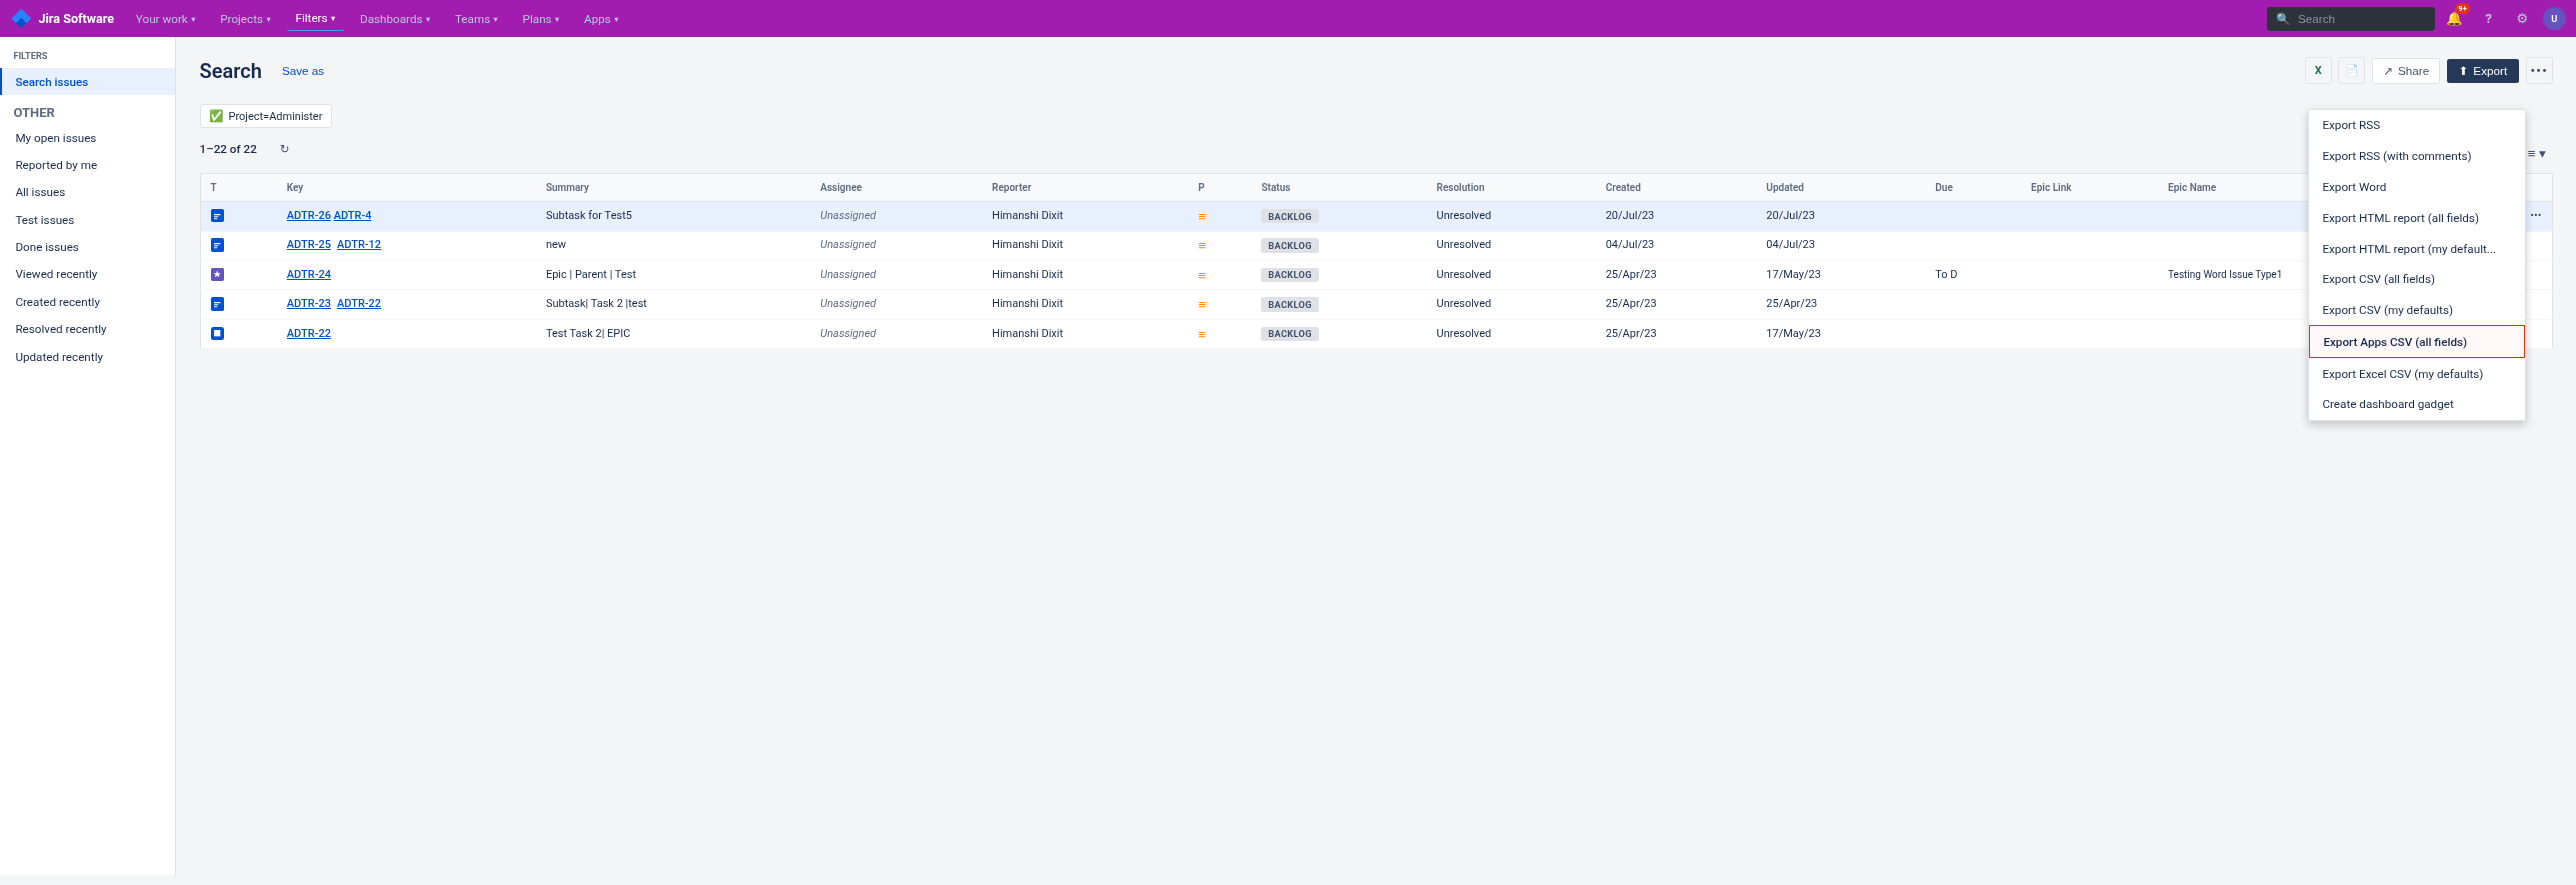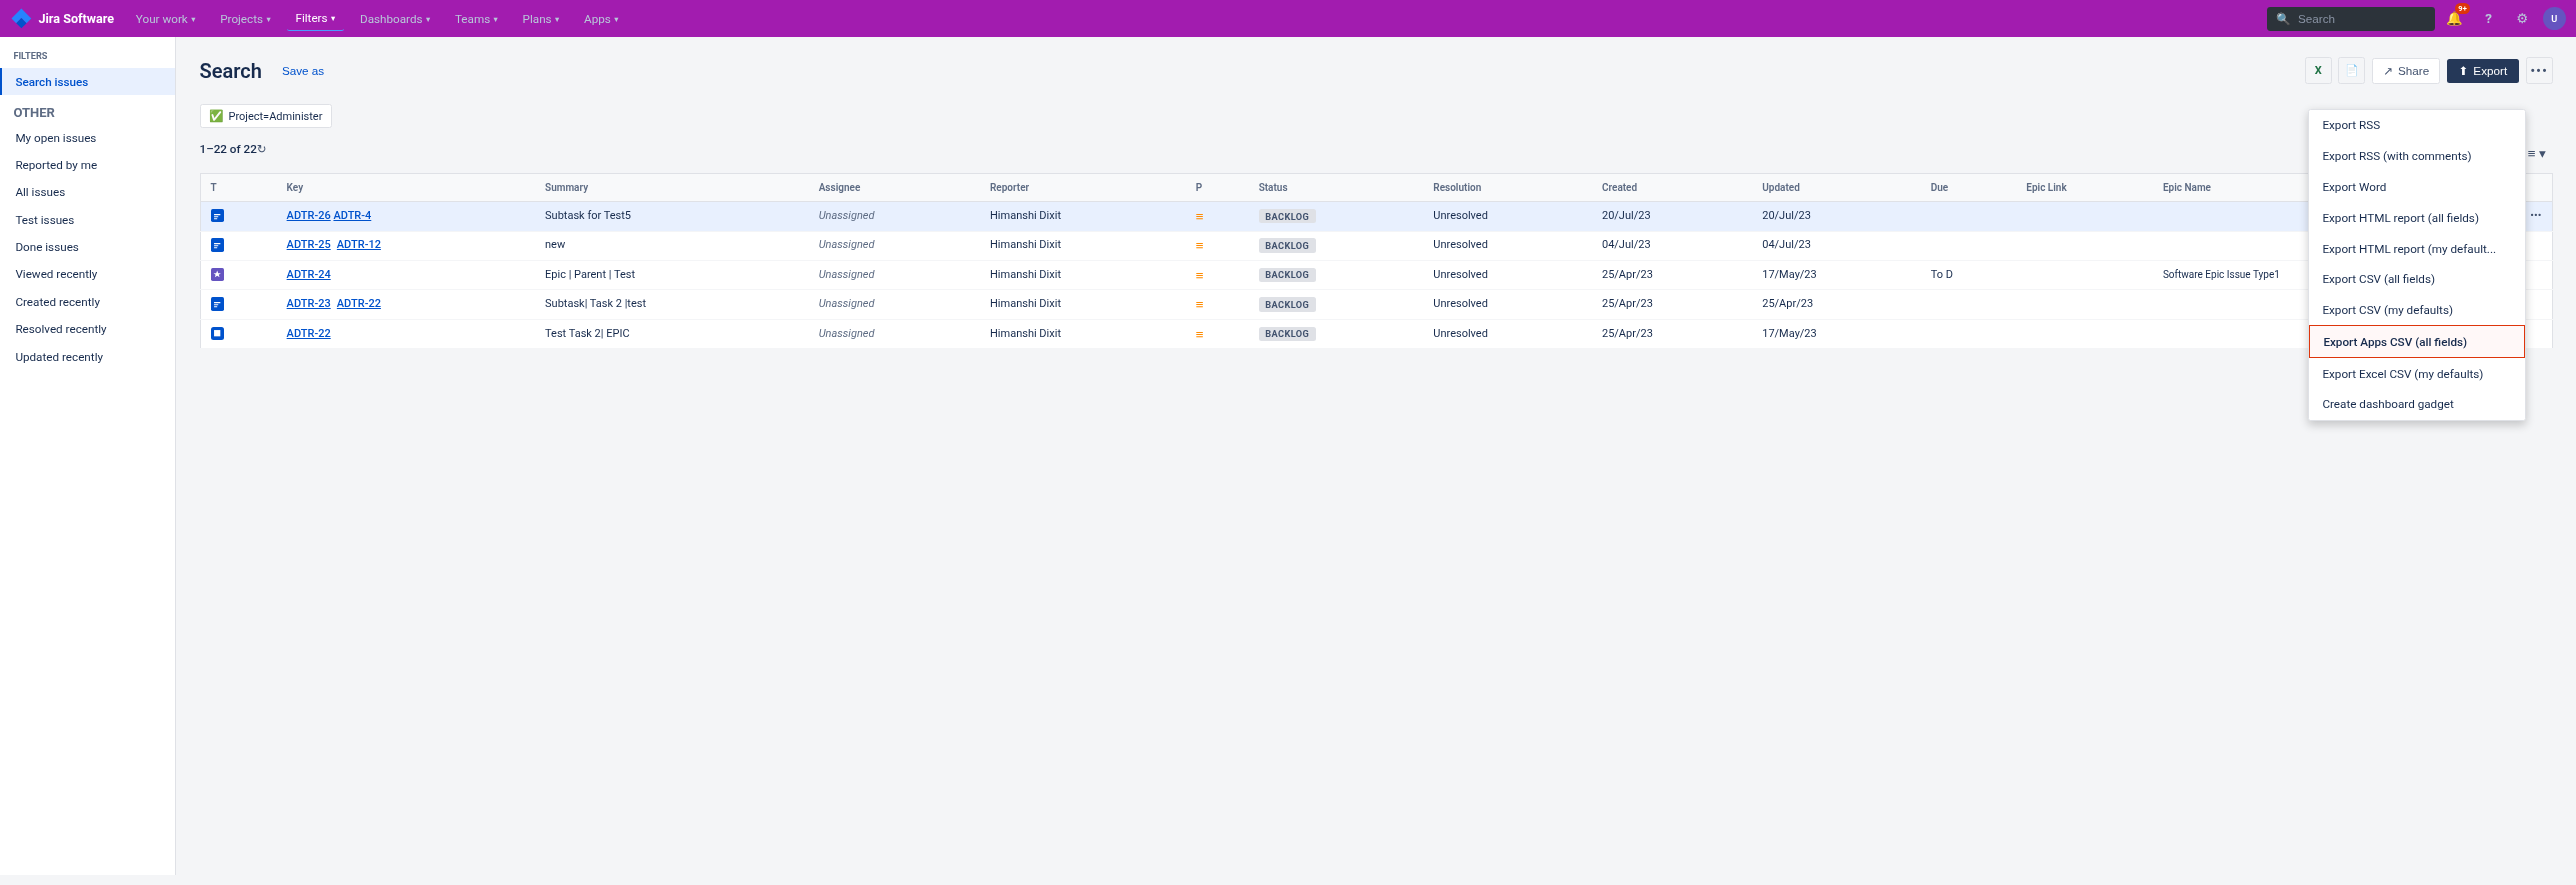--- a/index.html
+++ b/index.html
@@ -88,21 +88,21 @@
       display: flex; align-items: center; gap: 6.7px; padding: 6.7px 0 13.4px;
     }
     .filter-chip {
       display: flex; align-items: center; gap: 5px; padding: 4.2px 8.4px;
       background: white; border: 0.8px solid #dfe1e6; border-radius: 2.5px;
       font-size: 11px; color: #172b4d; cursor: pointer;
     }
     .filter-chip .green-check { color: #00875a; font-size: 11.7px; }
 
     
-    .results-info { display: flex; align-items: center; gap: 0; margin-bottom: 10px; font-size: 11.7px; color: #172b4d; font-weight: 500; }
+    .results-info { display: flex; align-items: center; gap: 23px; margin-bottom: 10px; font-size: 11.7px; color: #172b4d; font-weight: 500; }
     .refresh-icon { cursor: pointer; color: #42526e; font-size: 11.7px; }
 
     
     .issues-table { width: 100%; border-collapse: collapse; background: white; border-radius: 2.5px; border: 0.8px solid #dfe1e6; }
     .issues-table th {
       padding: 8.4px 10px; text-align: left; font-size: 10px; font-weight: 600;
       color: #5e6c84; border-bottom: 1.7px solid #dfe1e6; background: #f8f9fa;
       white-space: nowrap; cursor: pointer;
     }
     .issues-table td { padding: 6.7px 10px; border-bottom: 0.8px solid #f4f5f7; font-size: 11px; vertical-align: top; }
@@ -373,21 +373,21 @@
             <td><span class="summary-link">Epic | Parent | Test</span></td>
             <td><span class="assignee-italic">Unassigned</span></td>
             <td><span>Himanshi Dixit</span></td>
             <td><span class="priority-medium">≡</span></td>
             <td><span class="status-badge status-backlog">BACKLOG</span></td>
             <td><span>Unresolved</span></td>
             <td><span>25/Apr/23</span></td>
             <td><span>17/May/23</span></td>
             <td><span>To D</span></td>
             <td></td>
-            <td><span style="font-size:10px;">Software Epic Issue Type1</span></td>
+            <td><span style="font-size:10px;">Testing Word Issue Type1</span></td>
             <td></td>
           </tr>
 
           <tr>
             <td>
               <span style="display:inline-flex;width:13.4px;height:13.4px;background:#0052cc;border-radius:1.7px;align-items:center;justify-content:center;">
                 <svg viewBox="0 0 16 16" width="8.4" height="8.4" fill="white">
                     <path d="M2 4h12v2H2zm0 4h8v2H2zm0 4h6v2H2z"></path>
                   </svg>
               </span>

